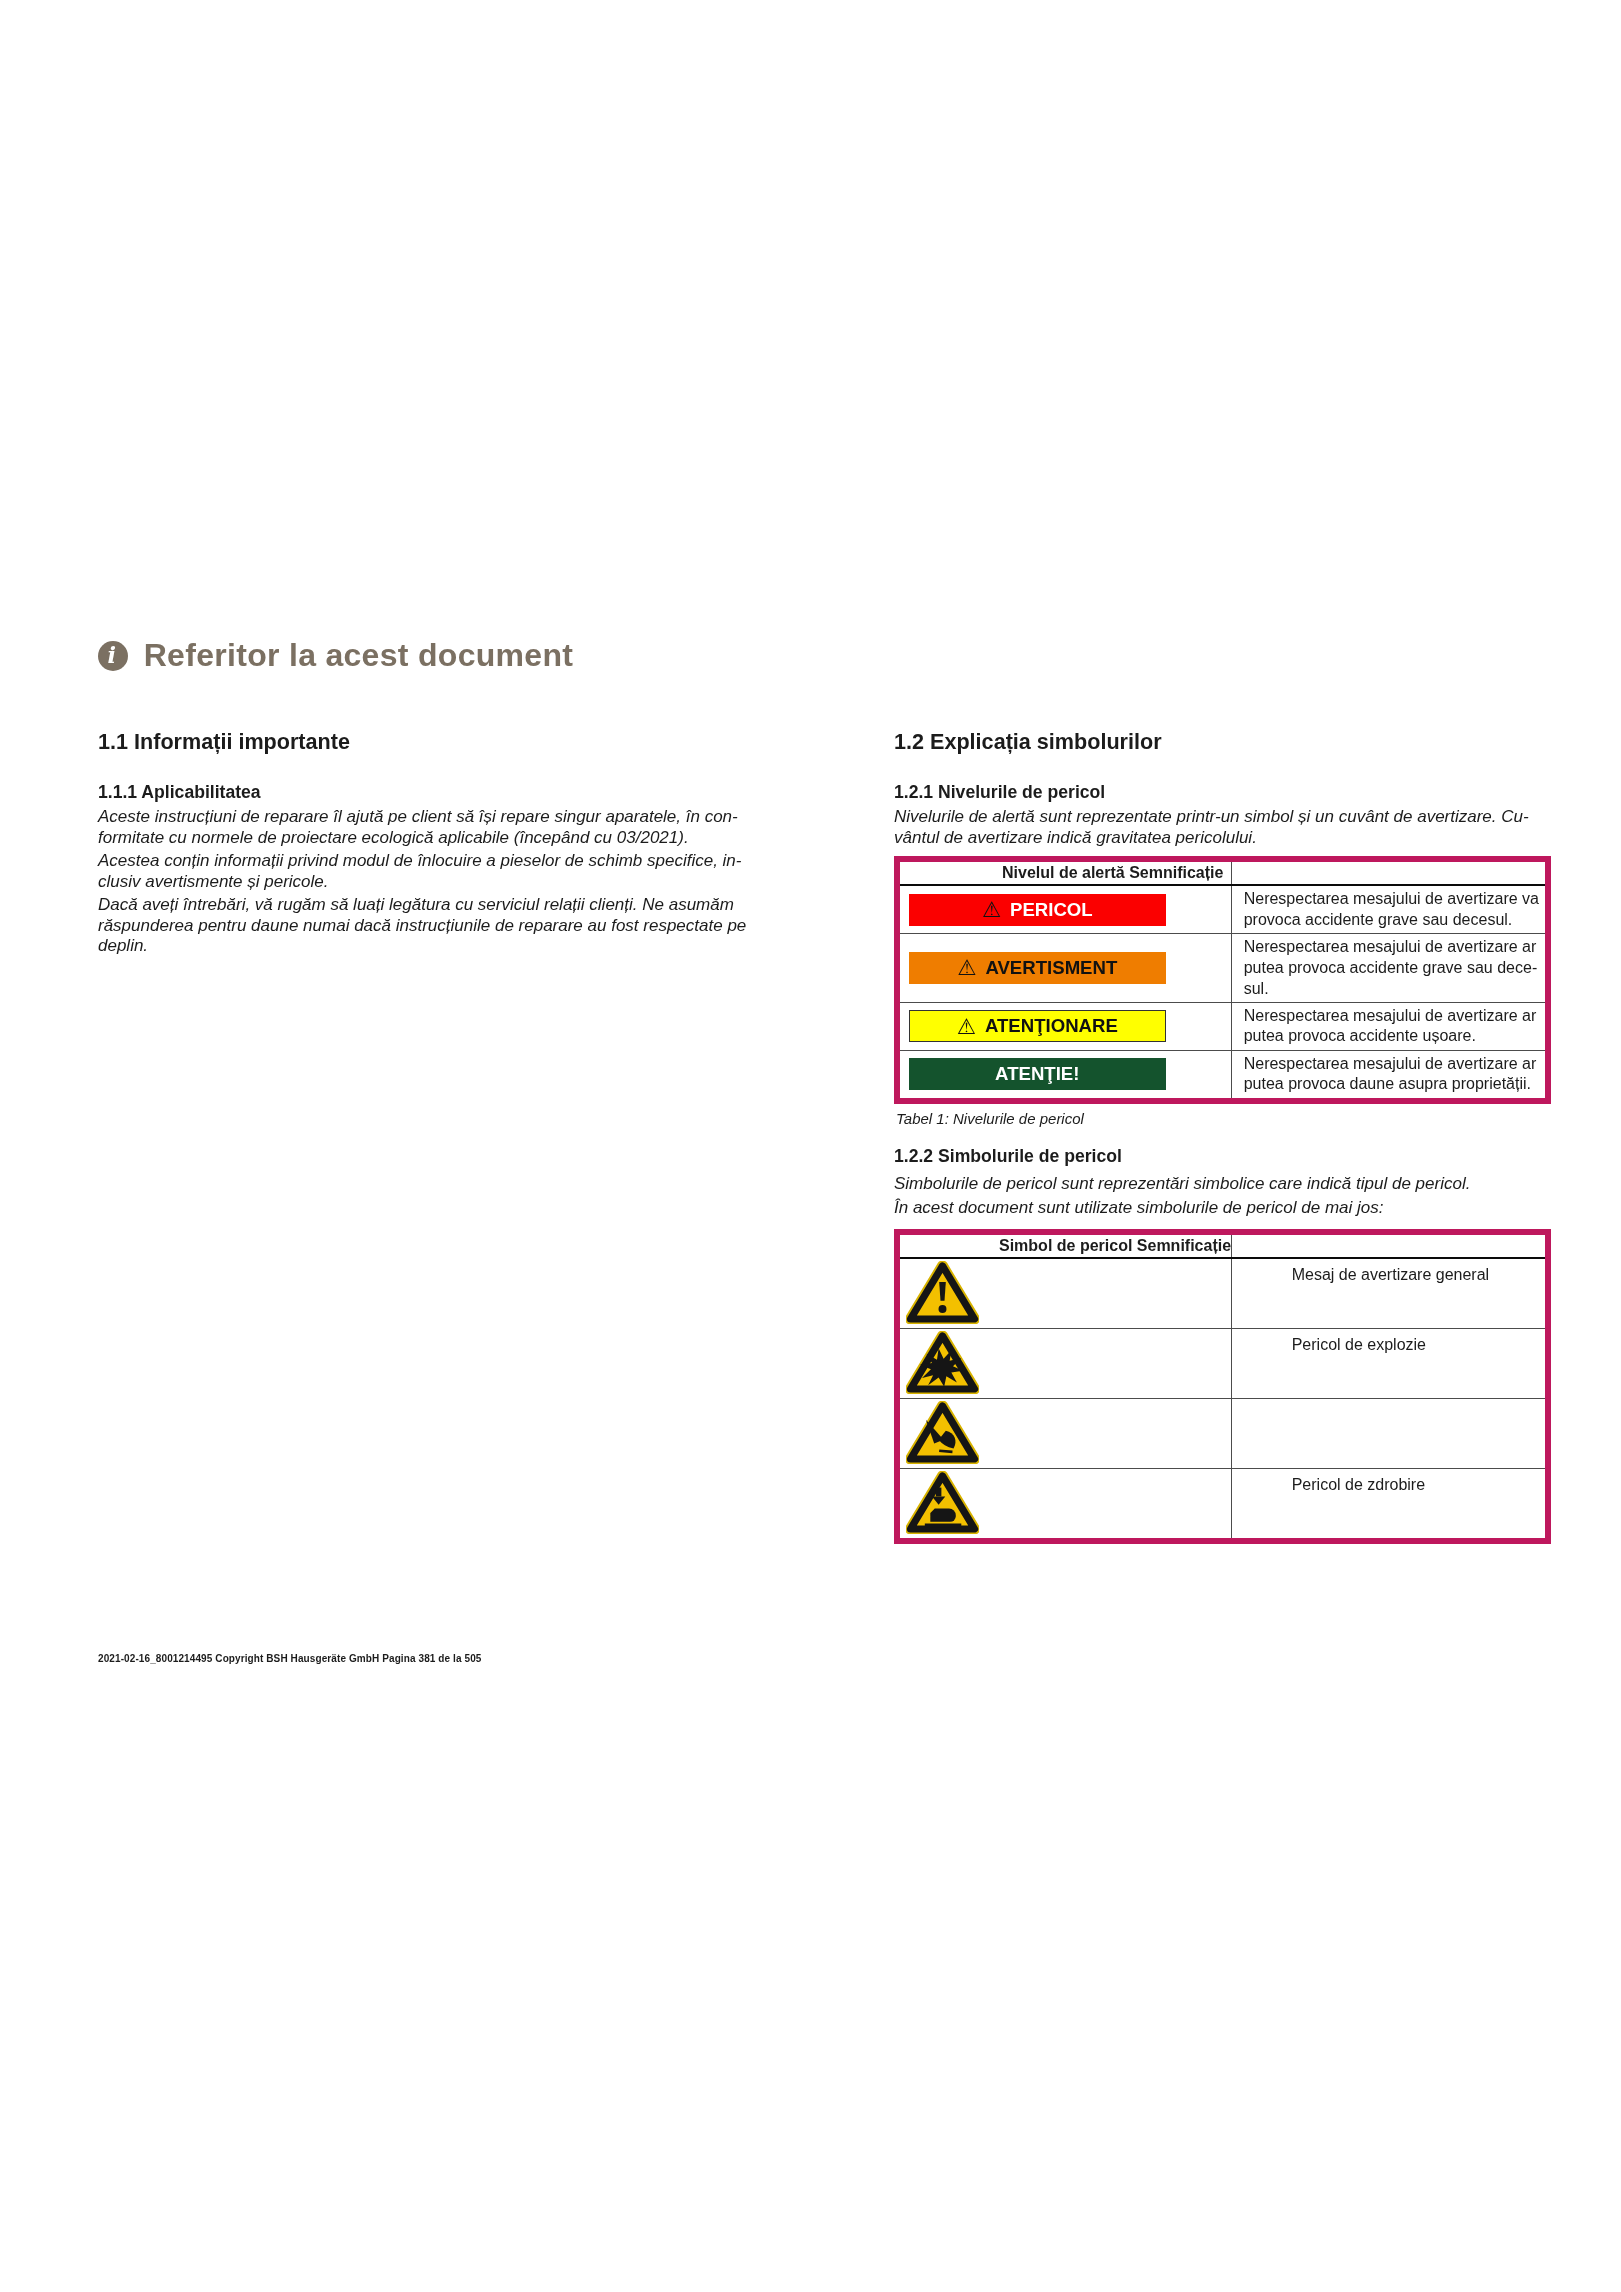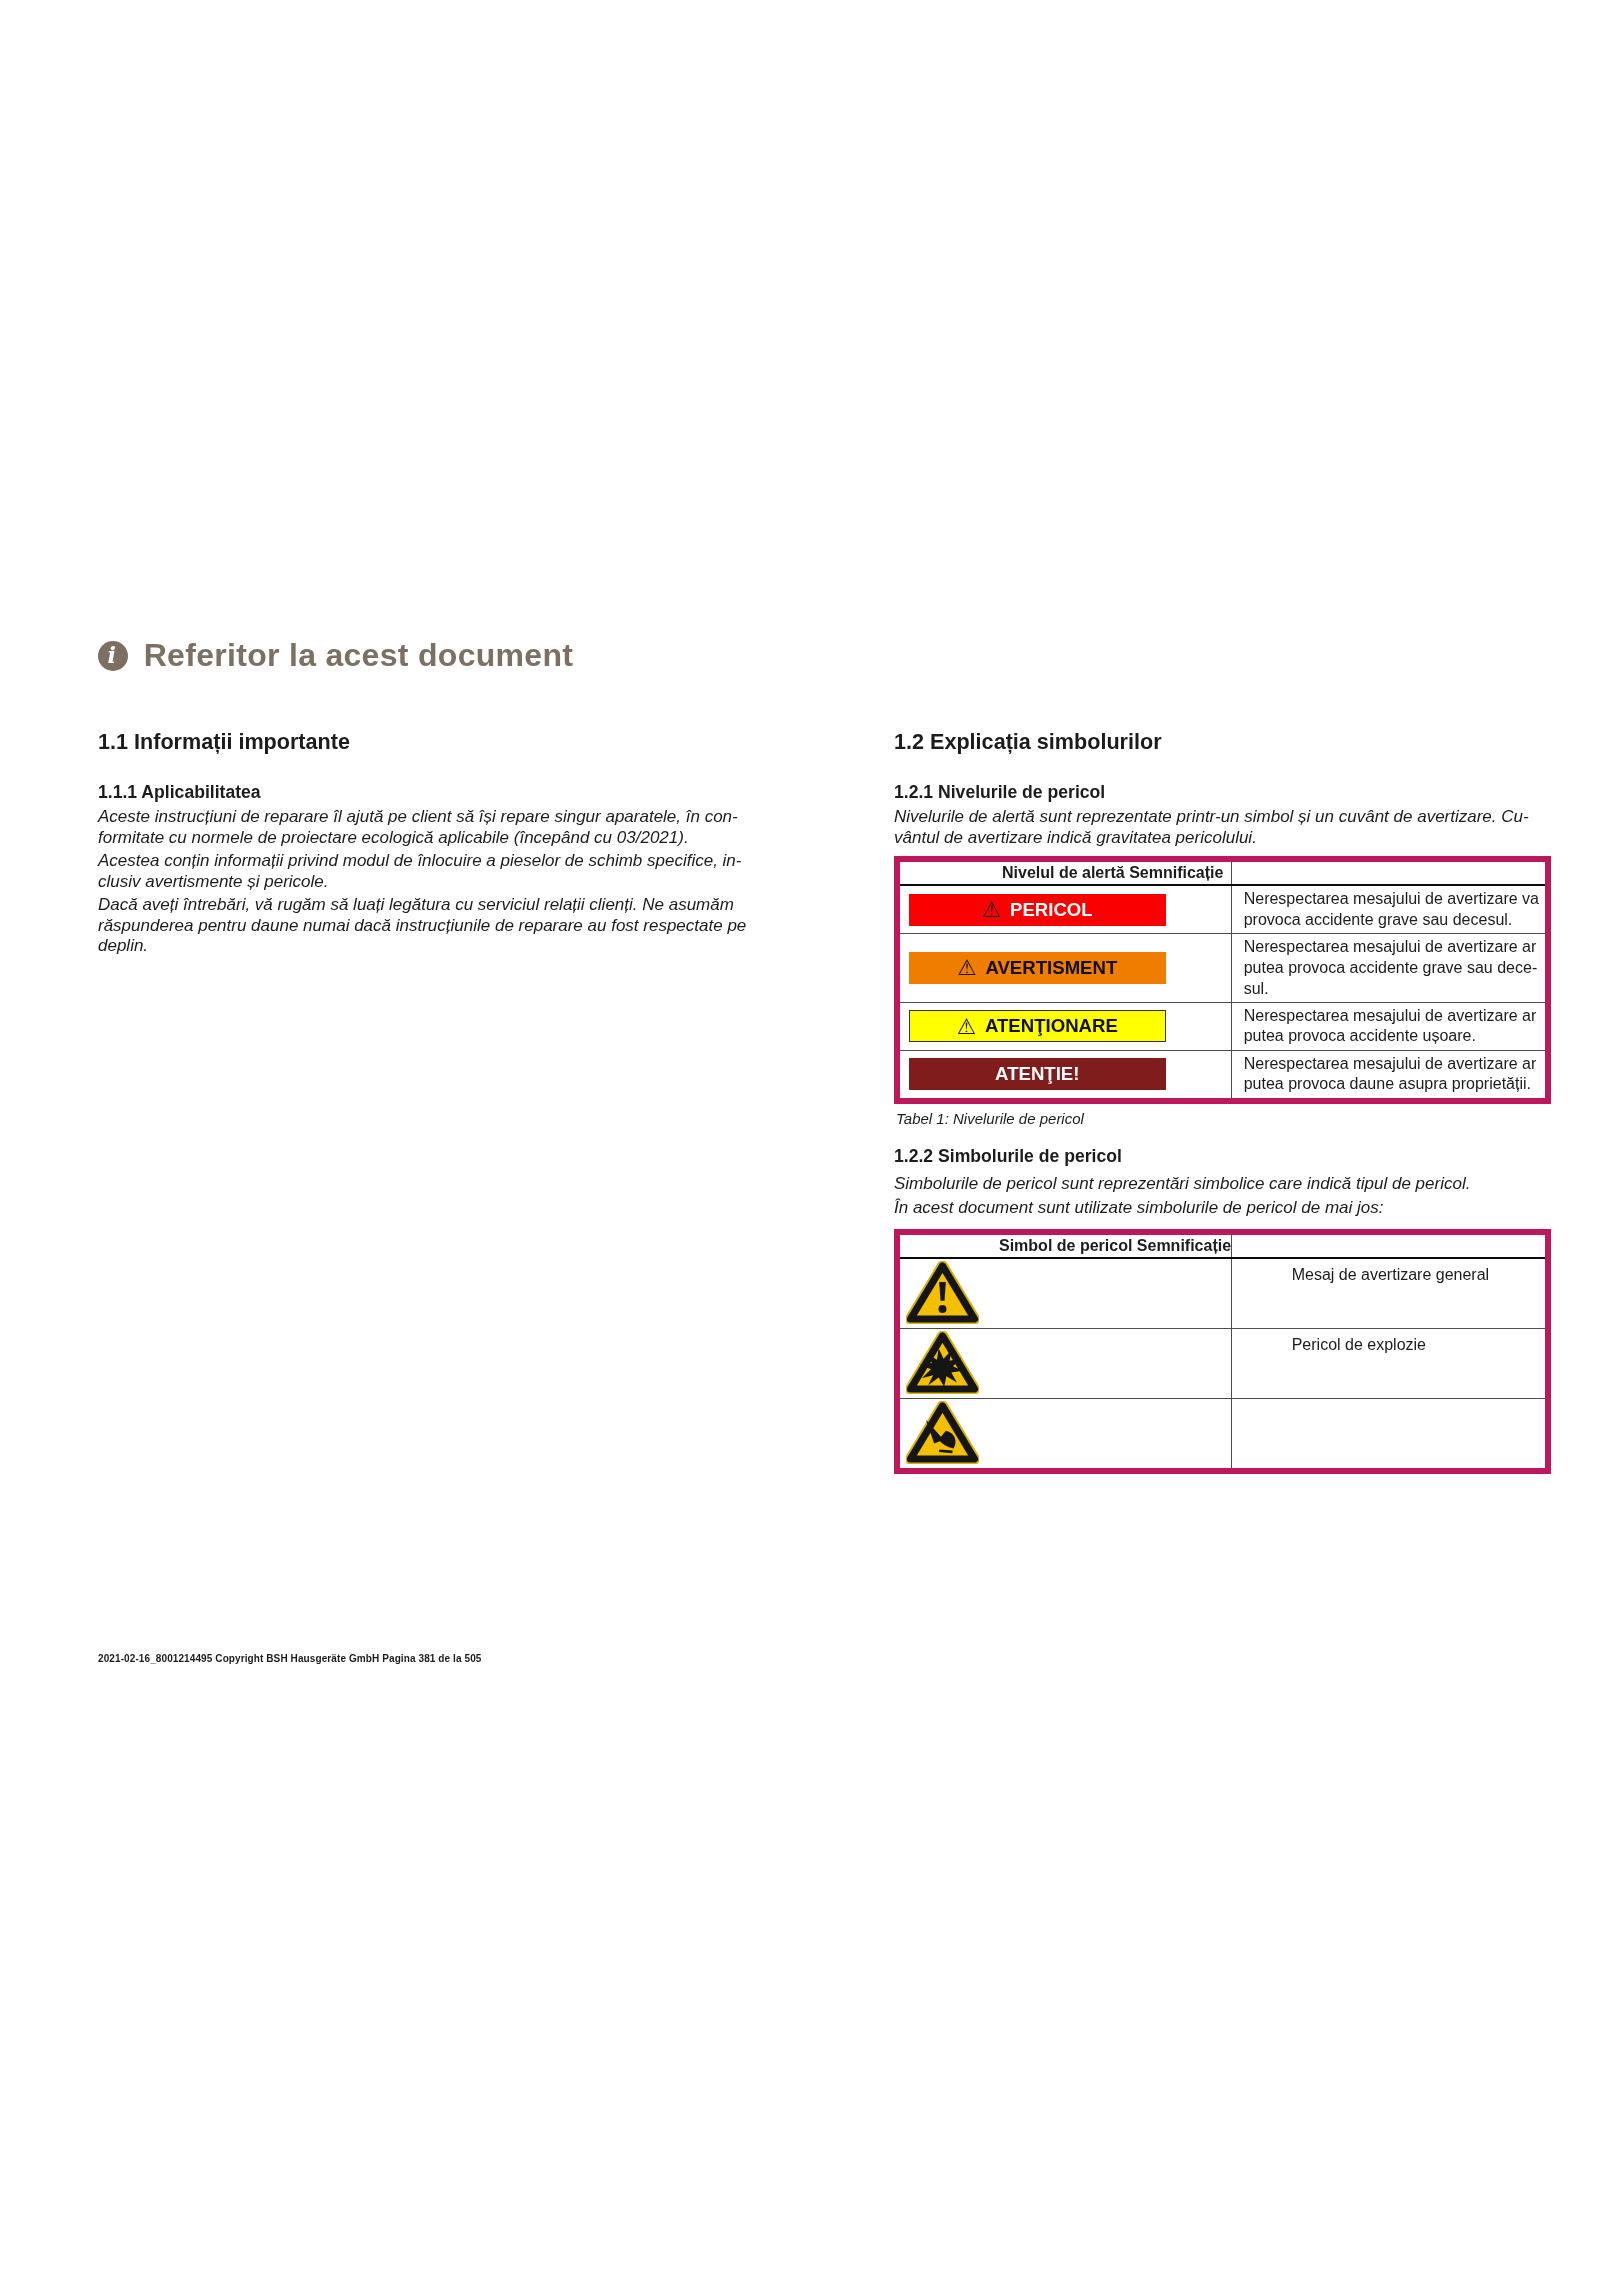--- a/index.html
+++ b/index.html
@@ -135,21 +135,21 @@
             <span class="tri">⚠</span>
             <span>ATENŢIONARE</span>
           </div>
         </div>
         <div class="cell-text">Nerespectarea mesajului de avertizare ar
 putea provoca accidente ușoare.</div>
       </div>
 
       <div class="trow r4">
         <div class="cell-badge">
-          <div class="badge" style="background-color: #7f1d1d; color: rgb(255, 255, 255);">
+          <div class="badge" style="background-color: #14532d; color: rgb(255, 255, 255);">
             <span>ATENŢIE!</span>
           </div>
         </div>
         <div class="cell-text">Nerespectarea mesajului de avertizare ar
 putea provoca daune asupra proprietății.</div>
       </div>
     </div>
 
     <div class="caption">Tabel 1: Nivelurile de pericol</div>
 
@@ -189,19 +189,31 @@
         <div class="cell-sym">
           <svg class="hz-svg" width="73" height="63" viewBox="0 0 66 57">
             <use href="#hz-triangle"></use>
             <path d="M18 17 L34 35 L25.5 38.5 Z" fill="#151515"></path>
             <path d="M36 27 c8 2 11 9 7 16 c-6 -1.5 -10.5 -4 -13.5 -8 Z" fill="#151515"></path>
             <path d="M30 45 l12 1" stroke="#151515" stroke-width="2.4"></path>
           </svg>
         </div>
       </div>
 
+      <div class="srow">
+        <div class="cell-sym">
+          <svg class="hz-svg" width="73" height="63" viewBox="0 0 66 57">
+            <use href="#hz-triangle"></use>
+            <rect x="27" y="15" width="5" height="8" fill="#151515"></rect>
+            <polygon points="23.5,23 35.5,23 29.5,30.5" fill="#151515"></polygon>
+            <path d="M26 34 h13 a6 6 0 0 1 6 6 v1 a5 5 0 0 1 -5 5 h-18 v-8 Z" fill="#151515"></path>
+            <rect x="17" y="47.5" width="33" height="3.5" fill="#151515"></rect>
+          </svg>
+        </div>
+        <div class="cell-smean">Pericol de zdrobire</div>
+      </div>
     </div>
   </div>
 
   <div class="footer">2021-02-16_8001214495 Copyright BSH Hausgeräte GmbH Pagina 381 de la 505</div>
 
 </div>
 
 
 </body></html>

